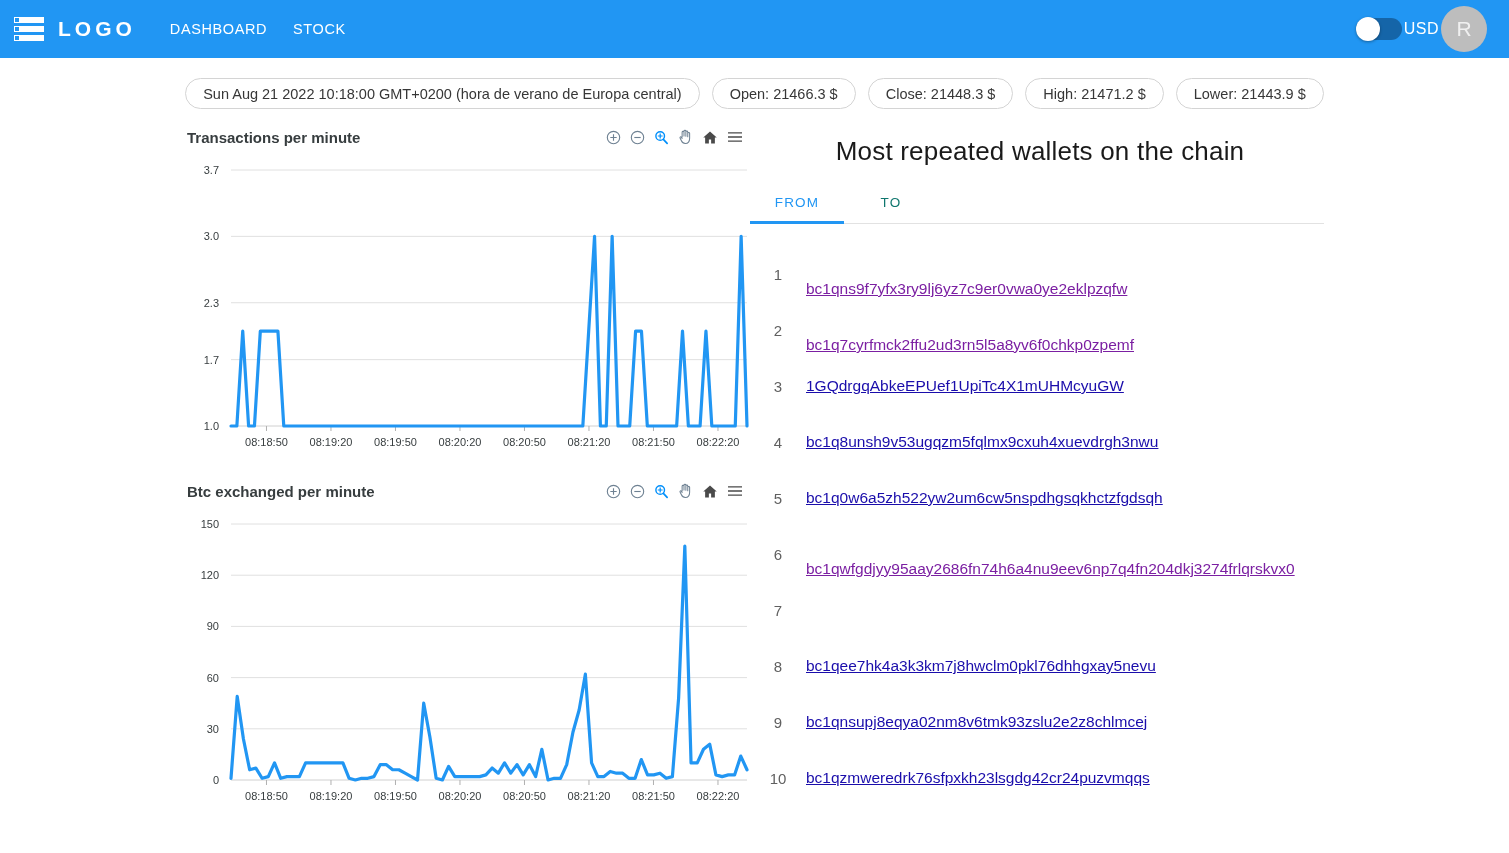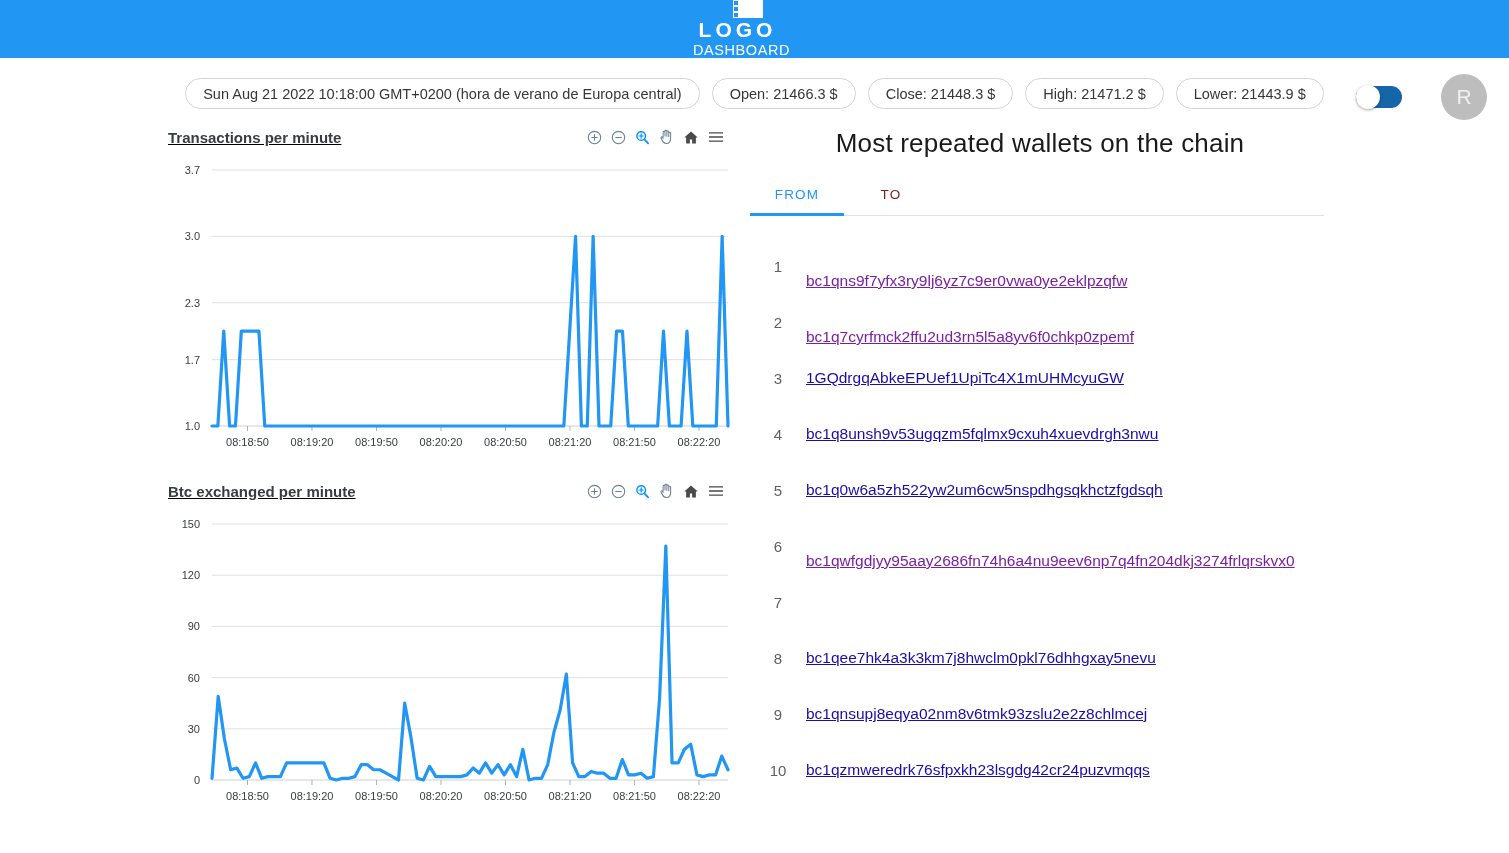--- a/index.html
+++ b/index.html
@@ -12,21 +12,20 @@
   }
 
   
   .appbar {
     position: absolute; top: 0; left: 0;
     width: 1509px; height: 58px;
     background: #2196f3;
     display: flex; align-items: center;
     padding: 0 14px;
     color: #ffffff;
-    flex-direction: column;
   }
   .menu-icon {
     width: 30px; height: 24px;
     display: flex; flex-direction: column; justify-content: space-between;
     margin-right: 14px; cursor: pointer;
   }
   .menu-icon .row {
     height: 6px; background: #ffffff; width: 30px;
     position: relative;
   }
@@ -73,53 +72,53 @@
   }
   .chip {
     border: 1px solid #d4d4d4; border-radius: 17px;
     height: 31px; padding: 0 17px;
     display: flex; align-items: center;
     font-size: 14.5px; color: #373737; background: #fff;
     white-space: nowrap; cursor: default;
   }
 
   
-  .charts { position: absolute; top: 120px; left: 156px; width: 580px; text-decoration: underline; }
+  .charts { position: absolute; top: 120px; left: 175px; width: 580px; }
   .chart-head {
     display: flex; align-items: center;
     height: 34px; padding: 0 12px 0 12px;
   }
   .chart-title { font-size: 15px; font-weight: bold; color: #373d3f; }
   .chart-tools { margin-left: auto; display: flex; align-items: center; gap: 9px; }
   .chart-tools svg { display: block; cursor: pointer; }
   .chart-box { position: relative; width: 580px; height: 320px; }
   .chart-svg { display: block; }
   .ytick { font-size: 11px; fill: #373d3f; text-anchor: end; }
   .xtick { font-size: 11px; fill: #373d3f; text-anchor: middle; }
   .gridline { stroke: #e0e0e0; stroke-width: 1; }
   .axisline { stroke: #e0e0e0; stroke-width: 1; }
   .tickmark { stroke: #b0b0b0; stroke-width: 1; }
   .series { fill: none; stroke: #2196f3; stroke-width: 3.2;
             stroke-linecap: round; stroke-linejoin: round; }
 
   
-  .panel { position: absolute; top: 124px; left: 750px; width: 580px; }
+  .panel { position: absolute; top: 132px; left: 750px; width: 580px; }
   .panel-title {
     font-size: 26px; color: #1a1a1a; text-align: center;
     font-weight: normal; margin: 0; padding: 4px 0 16px 0;
     letter-spacing: .2px;
   }
   .tabs {
     display: flex; border-bottom: 1px solid #e2e2e2;
     margin: 0 6px 16px 0;
   }
   .tab {
     width: 94px; text-align: center;
     font-size: 13.5px; letter-spacing: 1.2px;
-    padding: 12px 0 13px 0; color: #7f1d1d; cursor: pointer;
+    padding: 12px 0 13px 0; color: #0f766e; cursor: pointer;
     position: relative; background: none; border: none;
     font-family: "Liberation Sans", sans-serif;
   }
   .tab.active { color: #2196f3; }
   .tab.active::after {
     content: ""; position: absolute; left: 0; bottom: -1px;
     width: 94px; height: 3px; background: #2196f3;
   }
   .wallets { margin-top: 22px; }
   .wallet-row {

